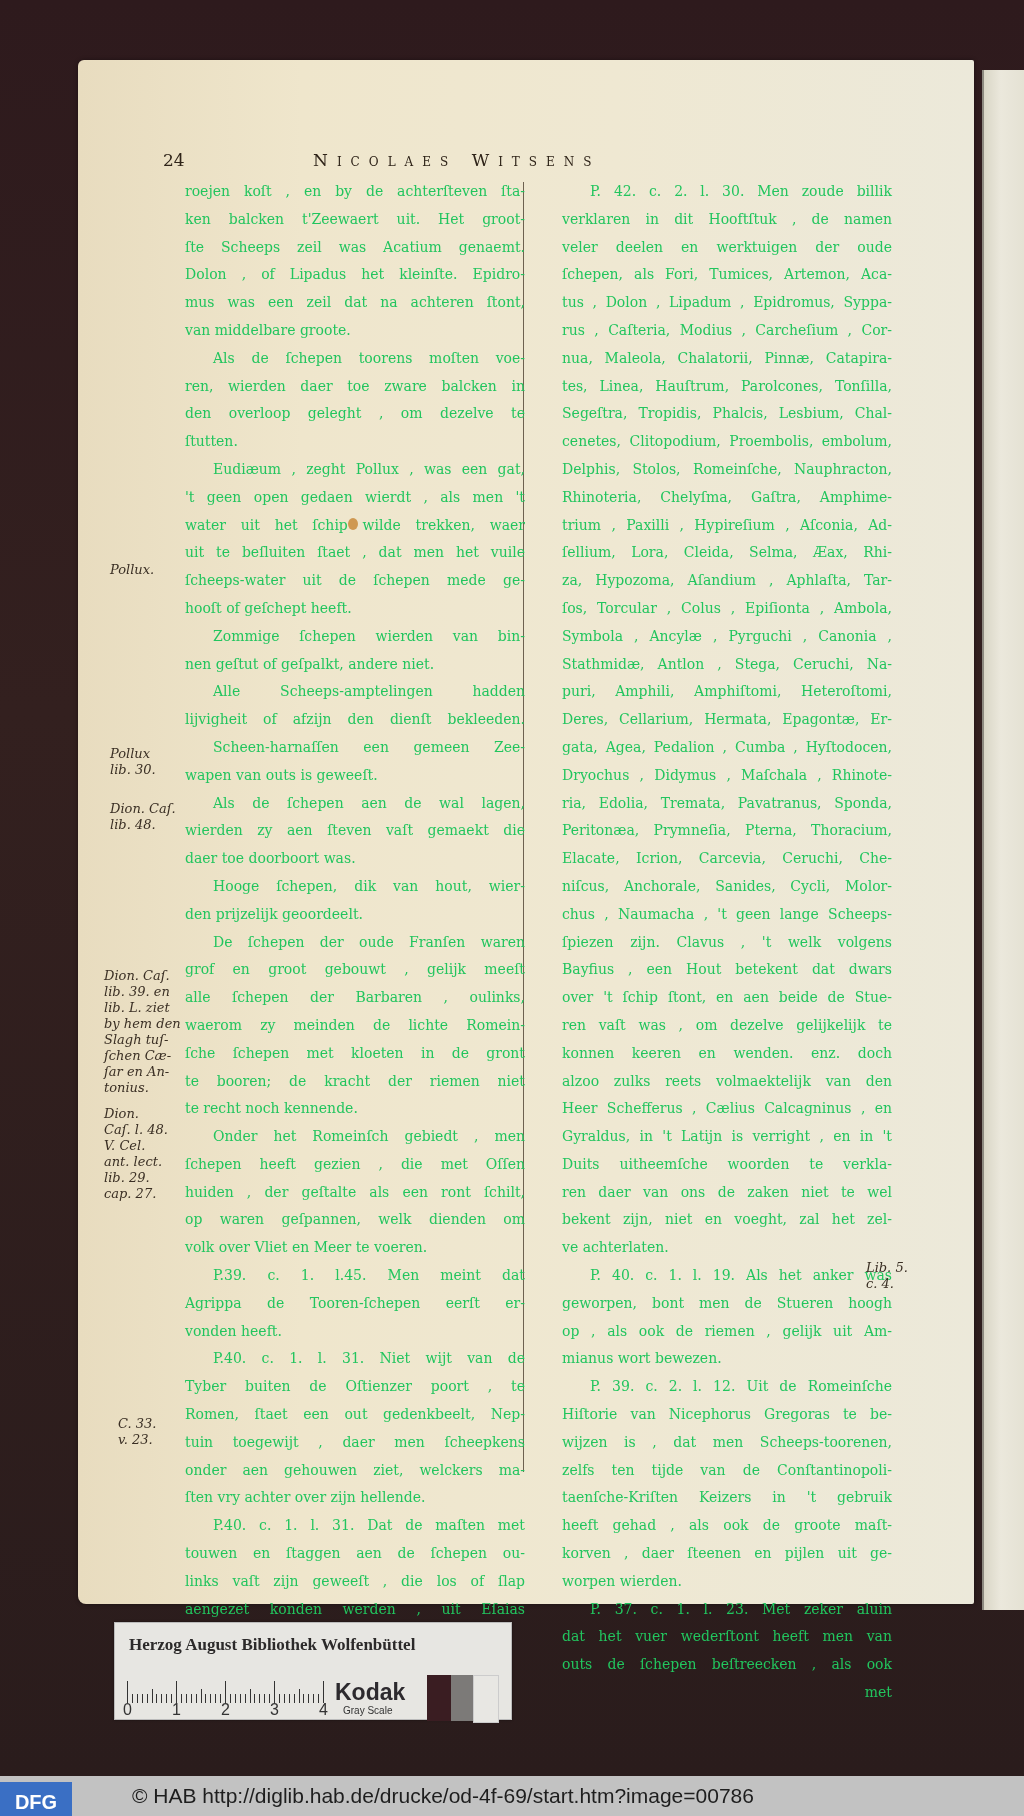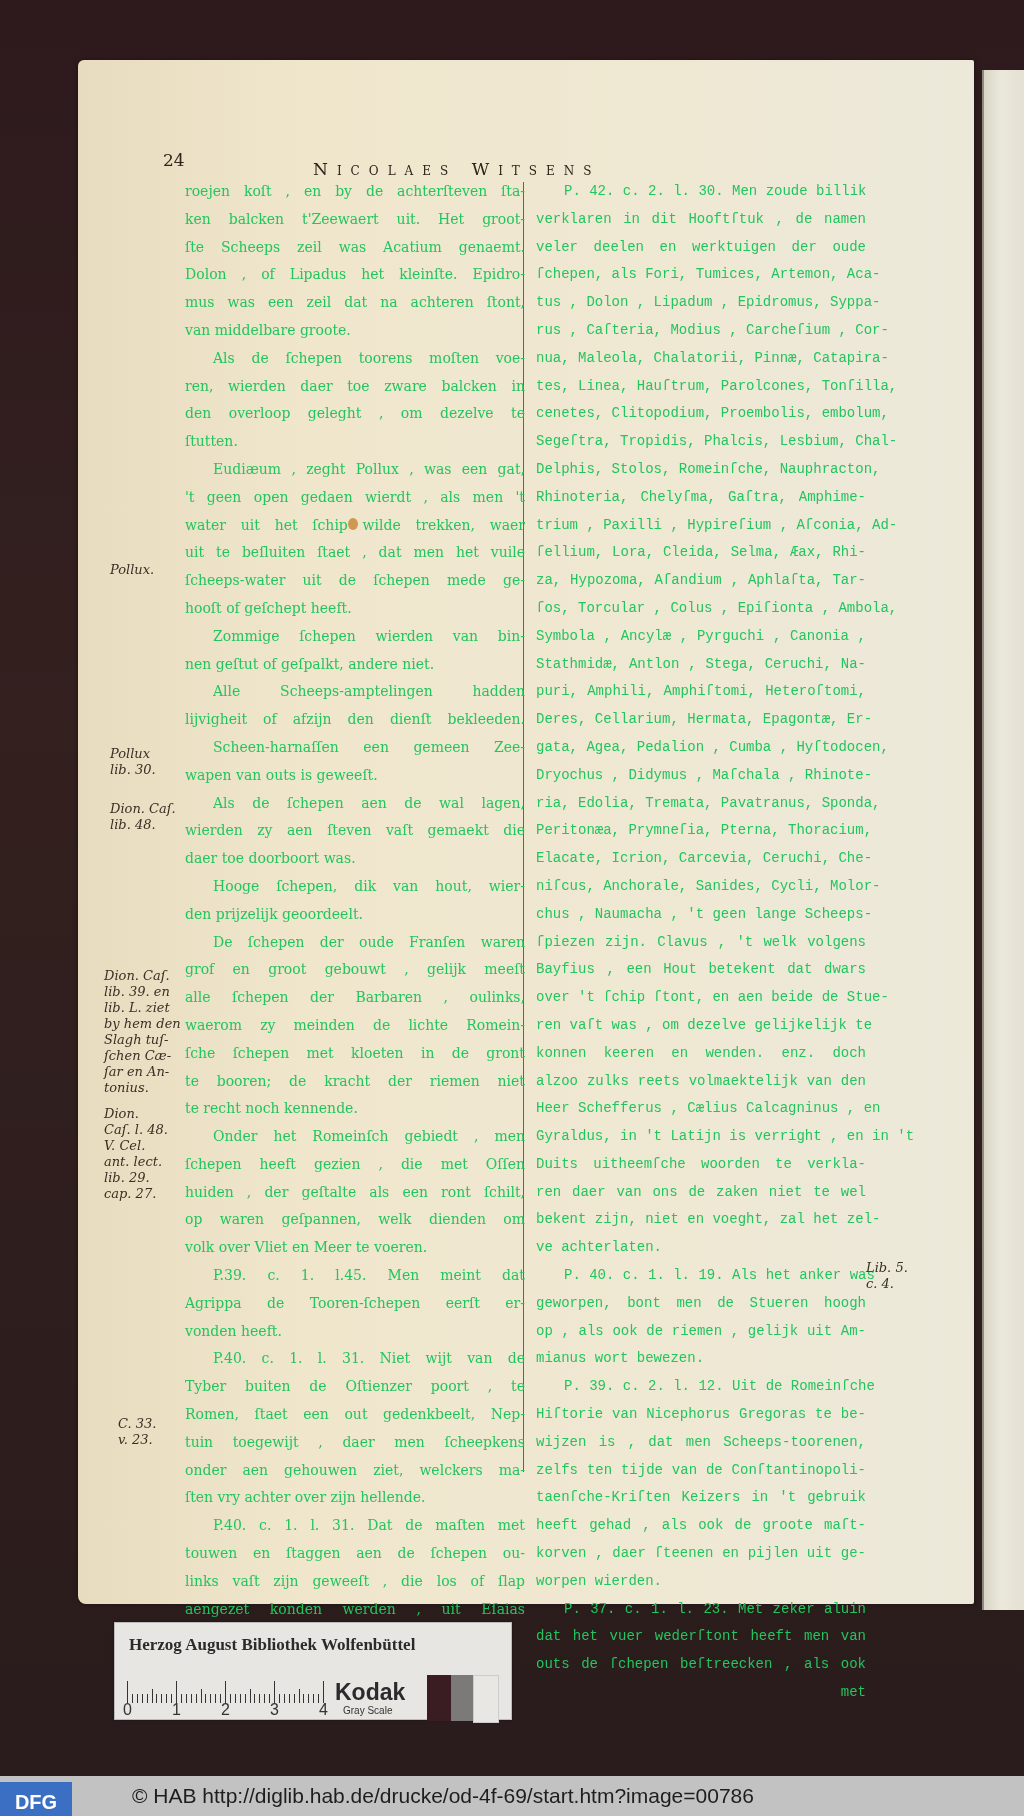--- a/index.html
+++ b/index.html
@@ -21,26 +21,26 @@
     position:absolute; left:78px; top:60px; width:896px; height:1544px;
     background:linear-gradient(90deg,#e8dcbf 0%,#efe6cc 25%,#efe8d2 60%,#ece9da 100%);
     border-radius:6px 2px 2px 8px;
     box-shadow:0 0 4px rgba(0,0,0,0.4);
   }
   .running-head {
     position:absolute; top:150px; left:163px; width:560px; height:24px;
     font-size:17px; color:#2f2419;
   }
   .page-num { position:absolute; left:0; top:0; }
-  .head-title { position:absolute; left:150px; top:0; letter-spacing:9px; font-variant:small-caps;margin-top:9px; }
+  .head-title { position:absolute; left:150px; top:0; letter-spacing:9px; font-variant:small-caps; }
   .col {
     position:absolute; font-size:14px; line-height:27.8px; color:#22c55e;
   }
   .col-left { left:185px; top:178px; width:340px; }
-  .col-right { left:536px; top:178px; width:330px;font-family:Liberation Mono, monospace; }
+  .col-right { left:562px; top:178px; width:330px; }
   .line { white-space:nowrap; overflow:visible; text-align:justify; text-align-last:justify; display:block; height:27.8px; }
   .line.last { text-align-last:left; }
   .line.right { text-align-last:right; }
   .ind { padding-left:28px; }
   .divider {
     position:absolute; left:523px; top:182px; width:1px; height:1290px; background:#6d6150;
   }
   .margin-note {
     position:absolute; font-size:13px; line-height:16px; font-style:italic; color:#3a2f24;
   }
@@ -143,22 +143,22 @@
   </div>
 <div class="col col-right" id="col-right">
     <span class="line ind">P. 42. c. 2. l. 30. Men zoude billik</span>
     <span class="line">verklaren in dit Hooftſtuk , de namen</span>
     <span class="line">veler deelen en werktuigen der oude</span>
     <span class="line">ſchepen, als Fori, Tumices, Artemon, Aca-</span>
     <span class="line">tus , Dolon , Lipadum , Epidromus, Syppa-</span>
     <span class="line">rus , Caſteria, Modius , Carcheſium , Cor-</span>
     <span class="line">nua, Maleola, Chalatorii, Pinnæ, Catapira-</span>
     <span class="line">tes, Linea, Hauſtrum, Parolcones, Tonſilla,</span>
+    <span class="line">Segeſtra, Tropidis, Phalcis, Lesbium, Chal-</span>
     <span class="line">cenetes, Clitopodium, Proembolis, embolum,</span>
-    <span class="line">Segeſtra, Tropidis, Phalcis, Lesbium, Chal-</span>
     <span class="line">Delphis, Stolos, Romeinſche, Nauphracton,</span>
     <span class="line">Rhinoteria, Chelyſma, Gaſtra, Amphime-</span>
     <span class="line">trium , Paxilli , Hypireſium , Aſconia, Ad-</span>
     <span class="line">ſellium, Lora, Cleida, Selma, Æax, Rhi-</span>
     <span class="line">za, Hypozoma, Aſandium , Aphlaſta, Tar-</span>
     <span class="line">ſos, Torcular , Colus , Epiſionta , Ambola,</span>
     <span class="line">Symbola , Ancylæ , Pyrguchi , Canonia ,</span>
     <span class="line">Stathmidæ, Antlon , Stega, Ceruchi, Na-</span>
     <span class="line">puri, Amphili, Amphiſtomi, Heteroſtomi,</span>
     <span class="line">Deres, Cellarium, Hermata, Epagontæ, Er-</span>

